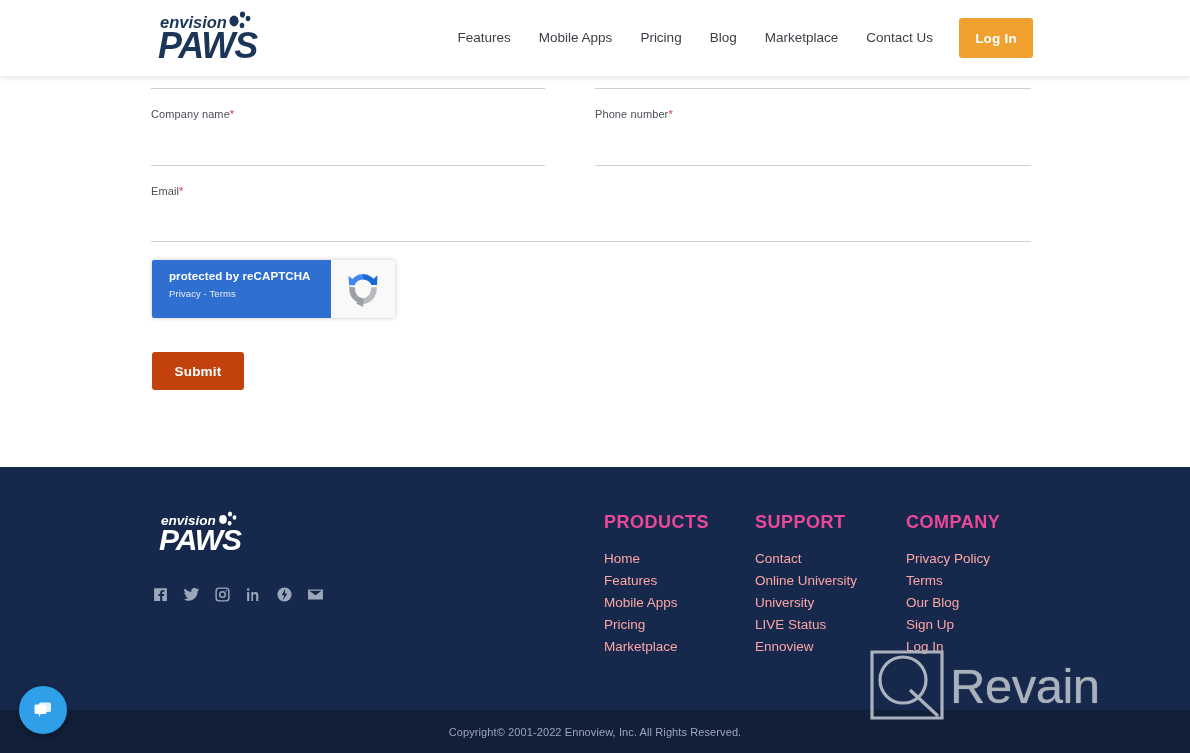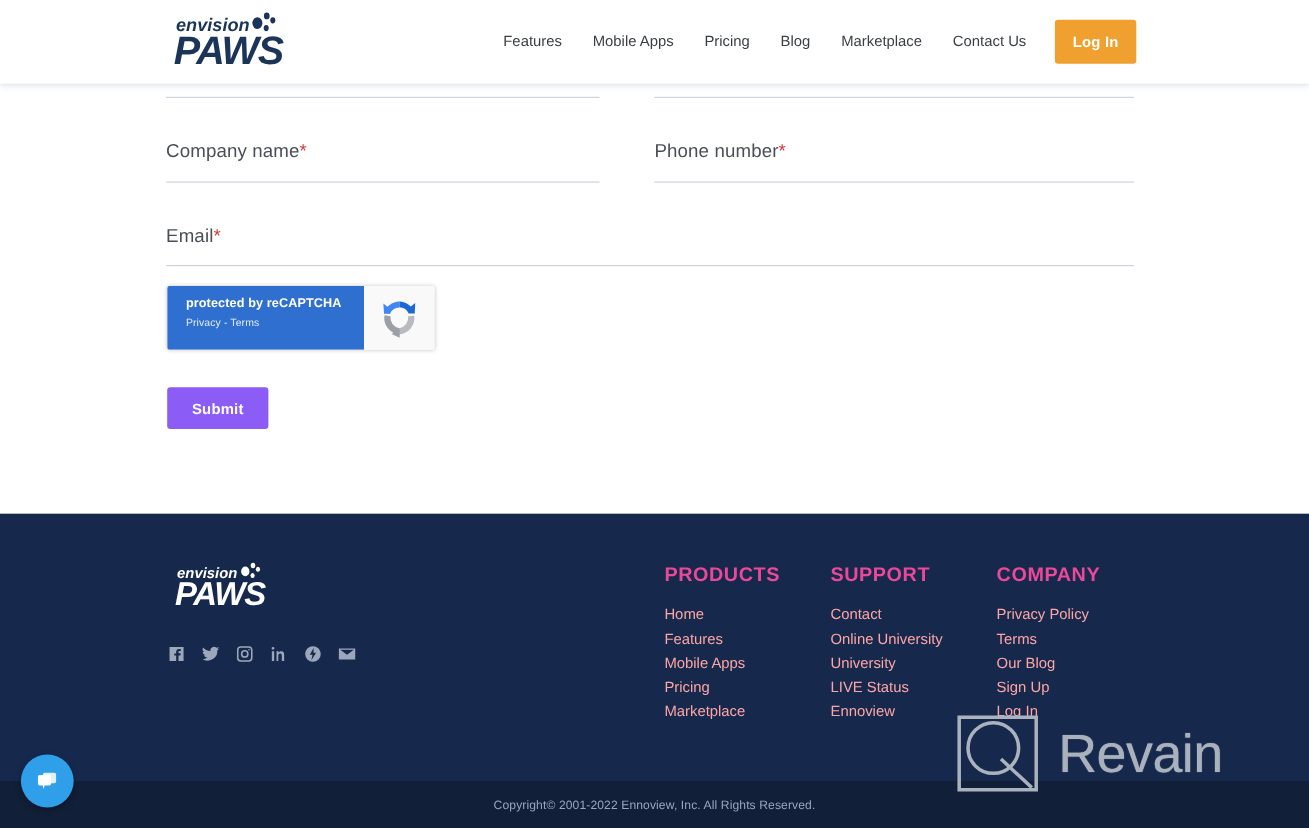--- a/index.html
+++ b/index.html
@@ -42,21 +42,21 @@
   .rule {
     position:absolute; height:1px; background:#c9d0da;
   }
   .rule-top-left  { left:151px; top:12px;  width:394px; }
   .rule-top-right { left:595px; top:12px;  width:436px; }
   .rule-mid-left  { left:151px; top:89px;  width:394px; }
   .rule-mid-right { left:595px; top:89px;  width:436px; }
   .rule-email     { left:151px; top:165px; width:880px; }
 
   .field-label {
-    position:absolute; font-size:17px; color:#4a4f57; letter-spacing:.1px;margin-top:20px;
+    position:absolute; font-size:11px; color:#4a4f57; letter-spacing:.1px;
   }
   .req { color:#d0393e; }
   .lbl-company { left:151px; top:32px; }
   .lbl-phone   { left:595px; top:32px; }
   .lbl-email   { left:151px; top:109px; }
 
   
   .recaptcha {
     position:absolute; left:152px; top:184px;
     width:243px; height:58px;
@@ -72,21 +72,21 @@
   .rc-sub { font-size:9.5px; margin-top:5px; color:#e7eefb; letter-spacing:.1px; }
   .rc-white {
     background:#f9f9f9; width:64px;
     display:flex; align-items:center; justify-content:center;
   }
 
   
   .submit-btn {
     position:absolute; left:152px; top:276px;
     width:92px; height:38px;
-    background:#8b5cf6; color:#fff; border:none;
+    background:#c2410c; color:#fff; border:none;
     border-radius:3px; font-size:13.5px; font-weight:bold;
     cursor:pointer; letter-spacing:.2px;
   }
 
   
   .footer {
     position:absolute; left:0; top:467px; width:1190px; height:243px;
     background:#16294d;
   }
   .footer-logo { position:absolute; left:155px; top:42px; width:98px; height:48px; }
@@ -121,21 +121,21 @@
     position:absolute; left:19px; top:686px;
     width:48px; height:48px; border-radius:50%;
     background:#2e9fe8; border:none; cursor:pointer;
     display:flex; align-items:center; justify-content:center;
     box-shadow:0 2px 7px rgba(0,0,0,.3);
   }
 
   
   .watermark {
     position:absolute; left:866px; top:646px;
-    display:flex; align-items:center; gap:14px;
+    display:flex; align-items:center; gap:2px;
     pointer-events:none; z-index:60;
   }
   .wm-text {
     font-size:49px; color:#a9b1bc; letter-spacing:-.5px;
     text-shadow:0 0 1px rgba(255,255,255,.5);
     font-family:"Liberation Sans", sans-serif;
   }
 </style>
 </head>
 <body>

